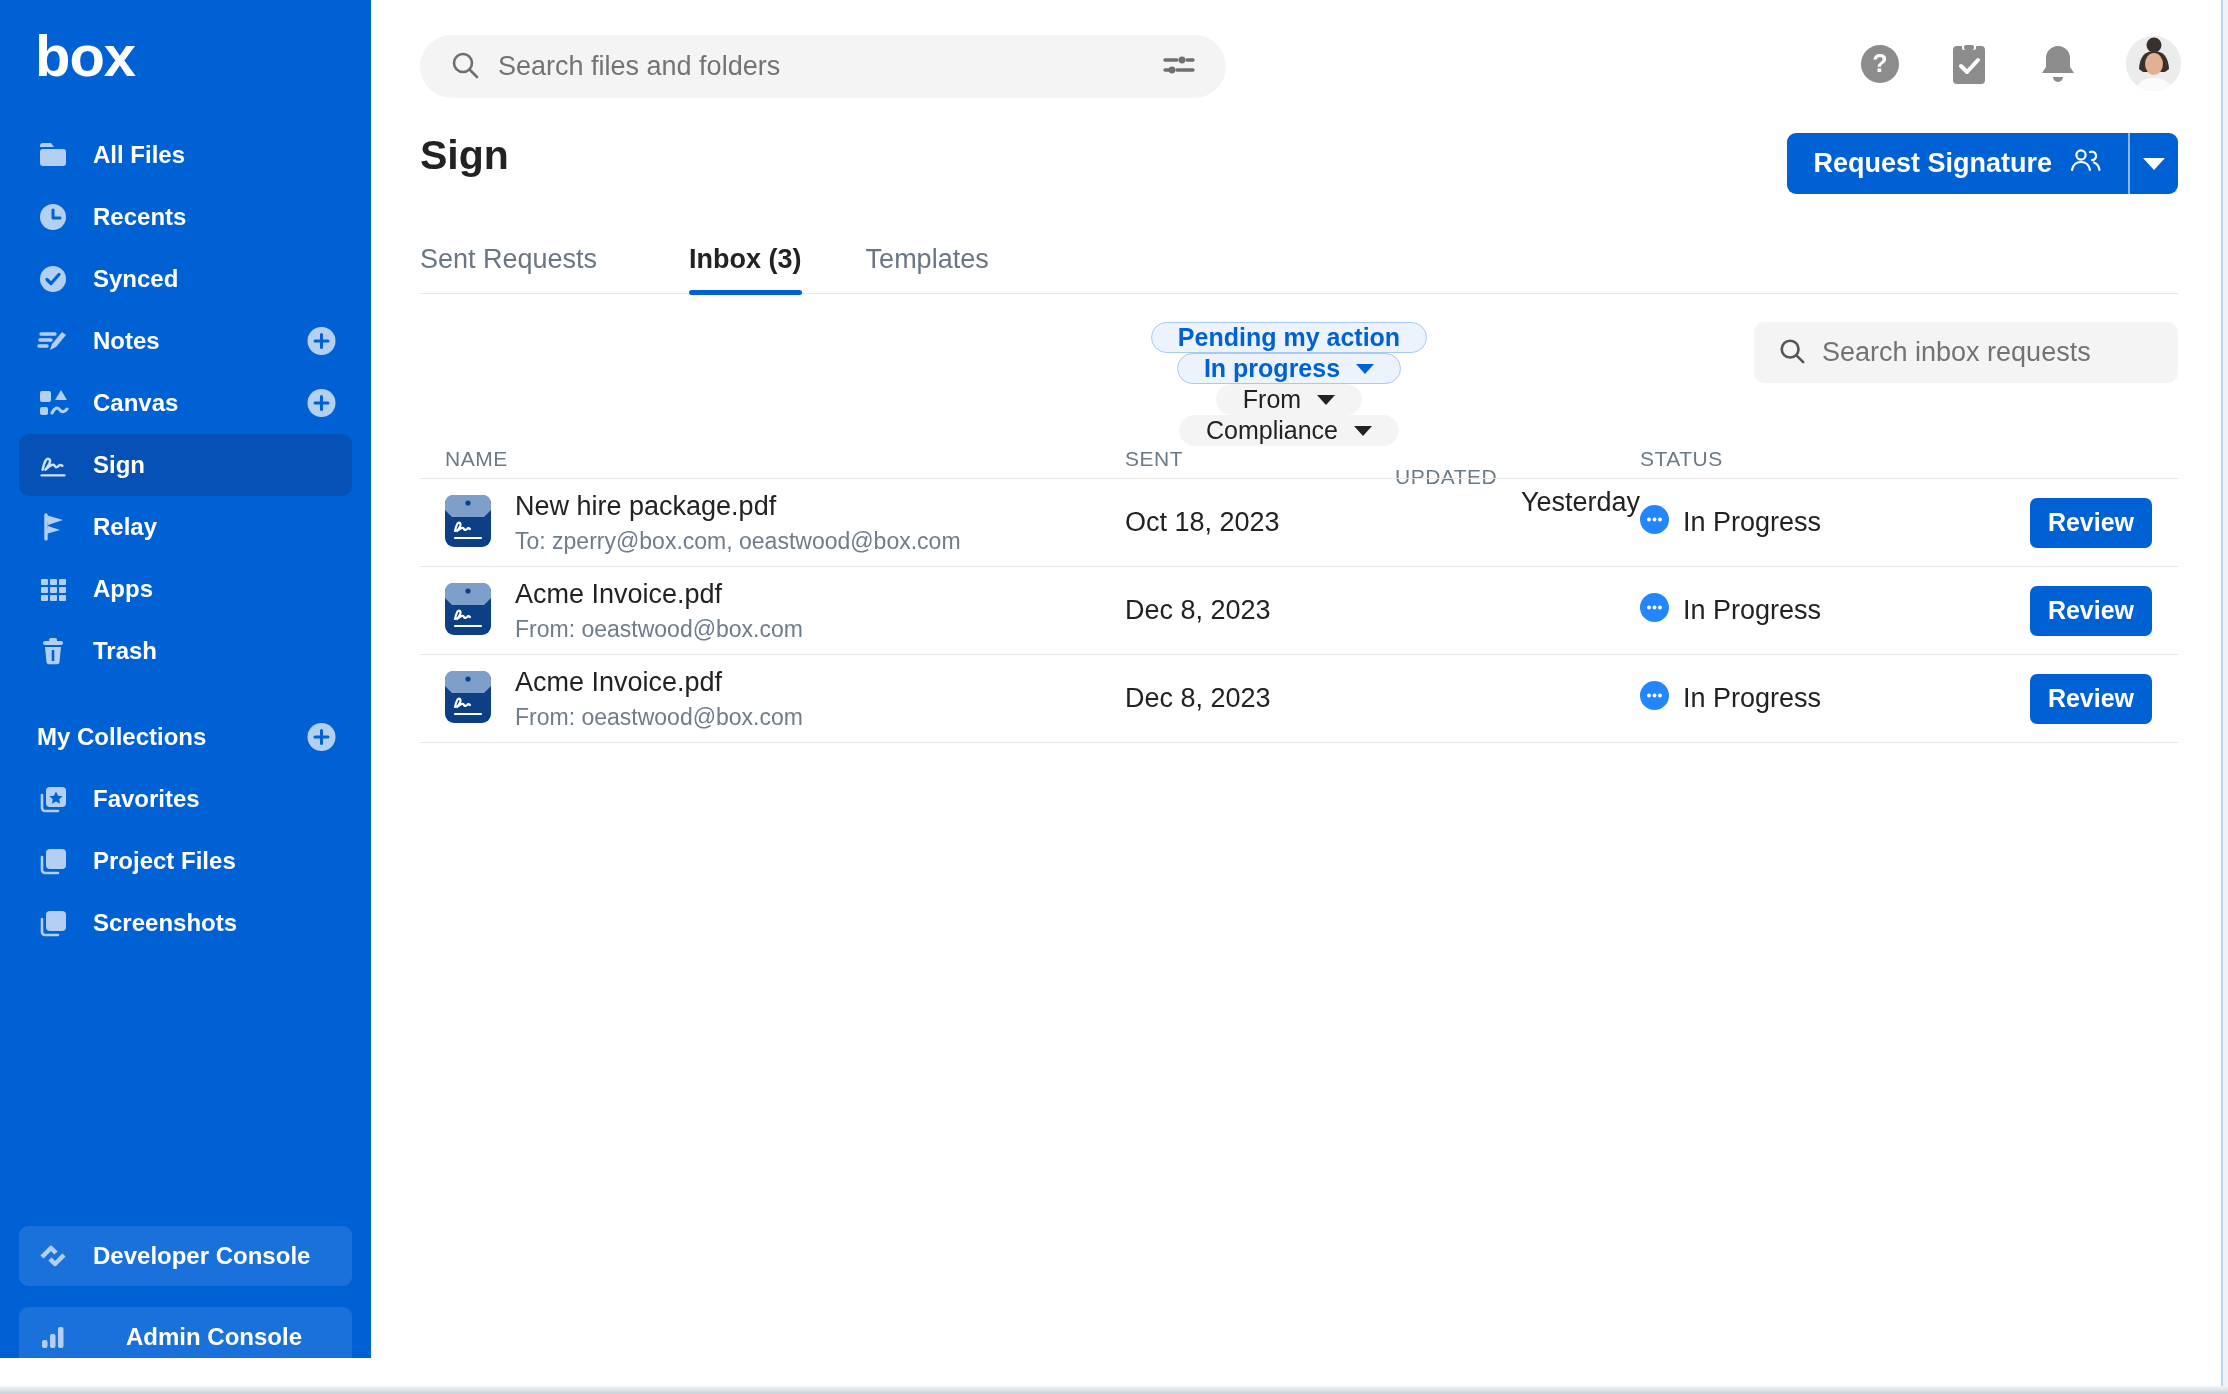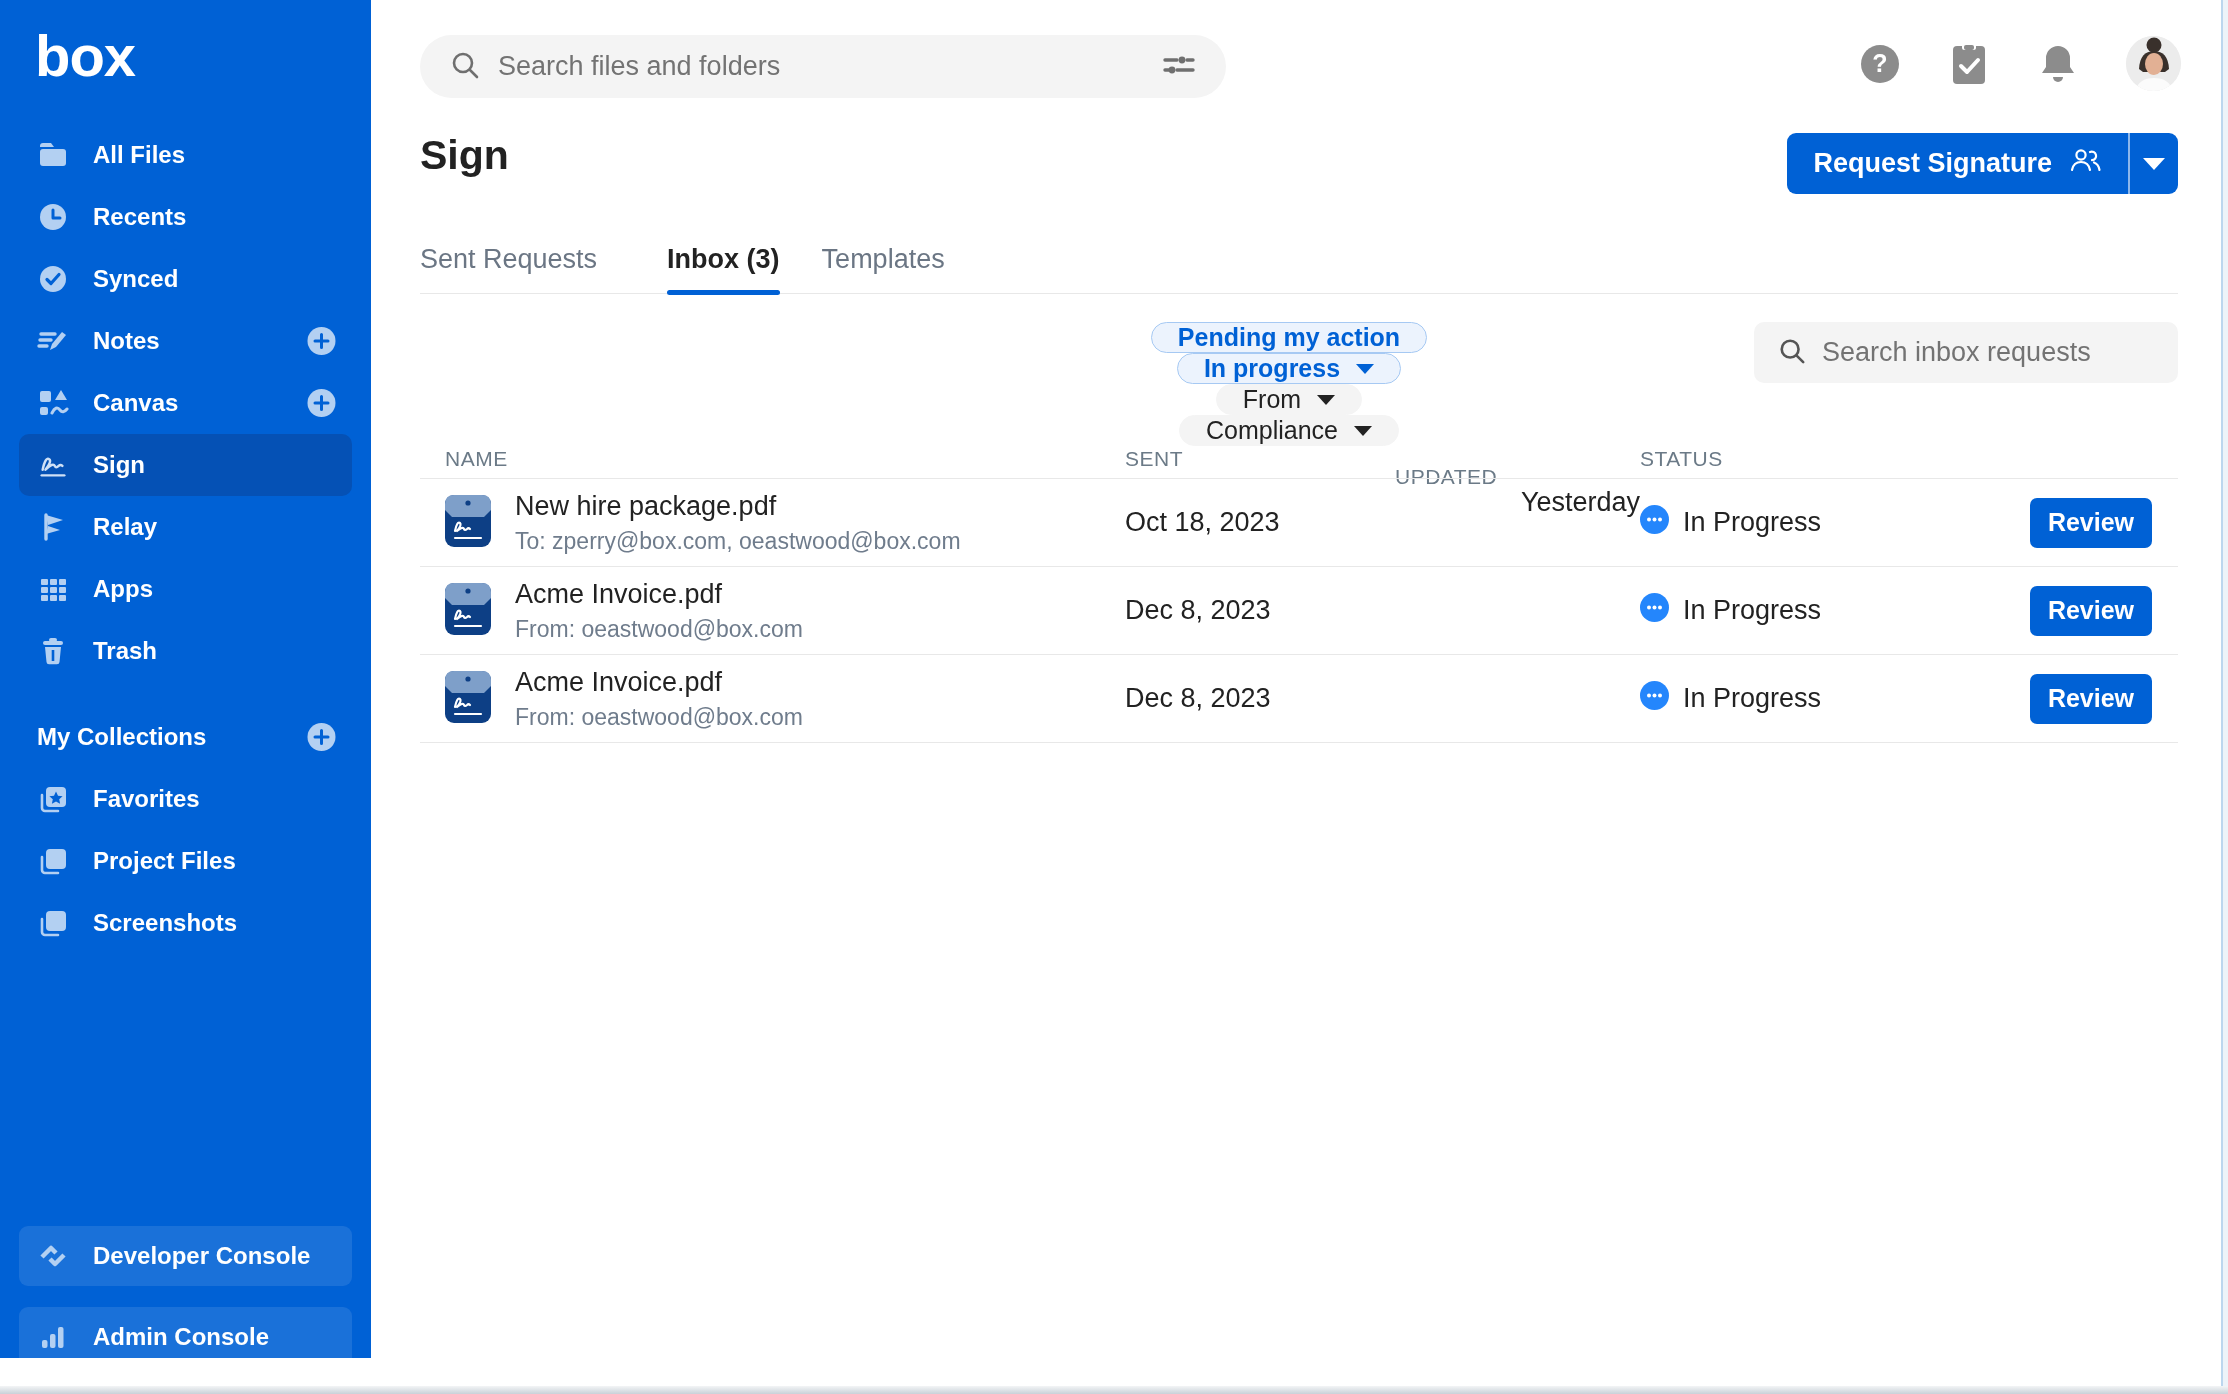--- a/index.html
+++ b/index.html
@@ -41,21 +41,21 @@
   .req-btn { position:absolute; right:50px; top:133px; height:61px; display:flex; border-radius:9px;
              overflow:hidden; cursor:pointer; }
   .req-main { background:#0061d5; color:#fff; font-size:27px; font-weight:700; display:flex;
               align-items:center; gap:16px; padding:0 26px; border-right:2px solid rgba(255,255,255,0.55); }
   .req-caret { background:#0061d5; width:48px; display:flex; align-items:center; justify-content:center; }
   .caret-down { width:0; height:0; border-left:11px solid transparent; border-right:11px solid transparent;
                 border-top:12px solid #fff; }
 
   
   .tabs { position:absolute; left:49px; right:50px; top:244px; border-bottom:1px solid #e8e8e8;
-          display:flex; gap:42px; }
+          display:flex; gap:64px; }
   .tab { font-size:27px; color:#6b7684; padding-bottom:18px; position:relative; cursor:pointer; }
   .tab.active { color:#222; font-weight:600;margin-left:28px; }
   .tab.active::after { content:""; position:absolute; left:0; right:0; bottom:-2px; height:5px;
                        background:#0061d5; border-radius:3px; }
 
   
   .filter-row { position:absolute; left:49px; right:50px; top:322px; height:63px;
                 display:flex; align-items:center;flex-direction:column; }
   .chip { height:45px; border-radius:23px; display:flex; align-items:center; padding:0 26px;
           font-size:25px; margin-right:20px; cursor:pointer; white-space:nowrap; }
@@ -262,21 +262,21 @@
     <div class="console-btn" style="top:1226px;">
       <span class="ico">
         <svg width="32" height="32" viewBox="0 0 32 32">
           <path d="M5 17 L14 8 L19 13" stroke="#b3d0f2" stroke-width="4.5" fill="none" stroke-linejoin="round"></path>
           <path d="M27 15 L18 24 L13 19" stroke="#b3d0f2" stroke-width="4.5" fill="none" stroke-linejoin="round"></path>
         </svg>
       </span>
       <span class="lbl">Developer Console</span>
     </div>
 
-    <div class="console-btn" style="top:1307px;">
+    <div class="console-btn" style="top:1307px;gap:33px;">
       <span class="ico">
         <svg width="32" height="32" viewBox="0 0 32 32">
           <rect x="5" y="19" width="5.5" height="8" rx="2" fill="#b3d0f2"></rect>
           <rect x="13" y="13" width="5.5" height="14" rx="2" fill="#b3d0f2"></rect>
           <rect x="21" y="6" width="5.5" height="21" rx="2" fill="#b3d0f2"></rect>
         </svg>
       </span>
       <span class="lbl">Admin Console</span>
     </div>
   </div>

